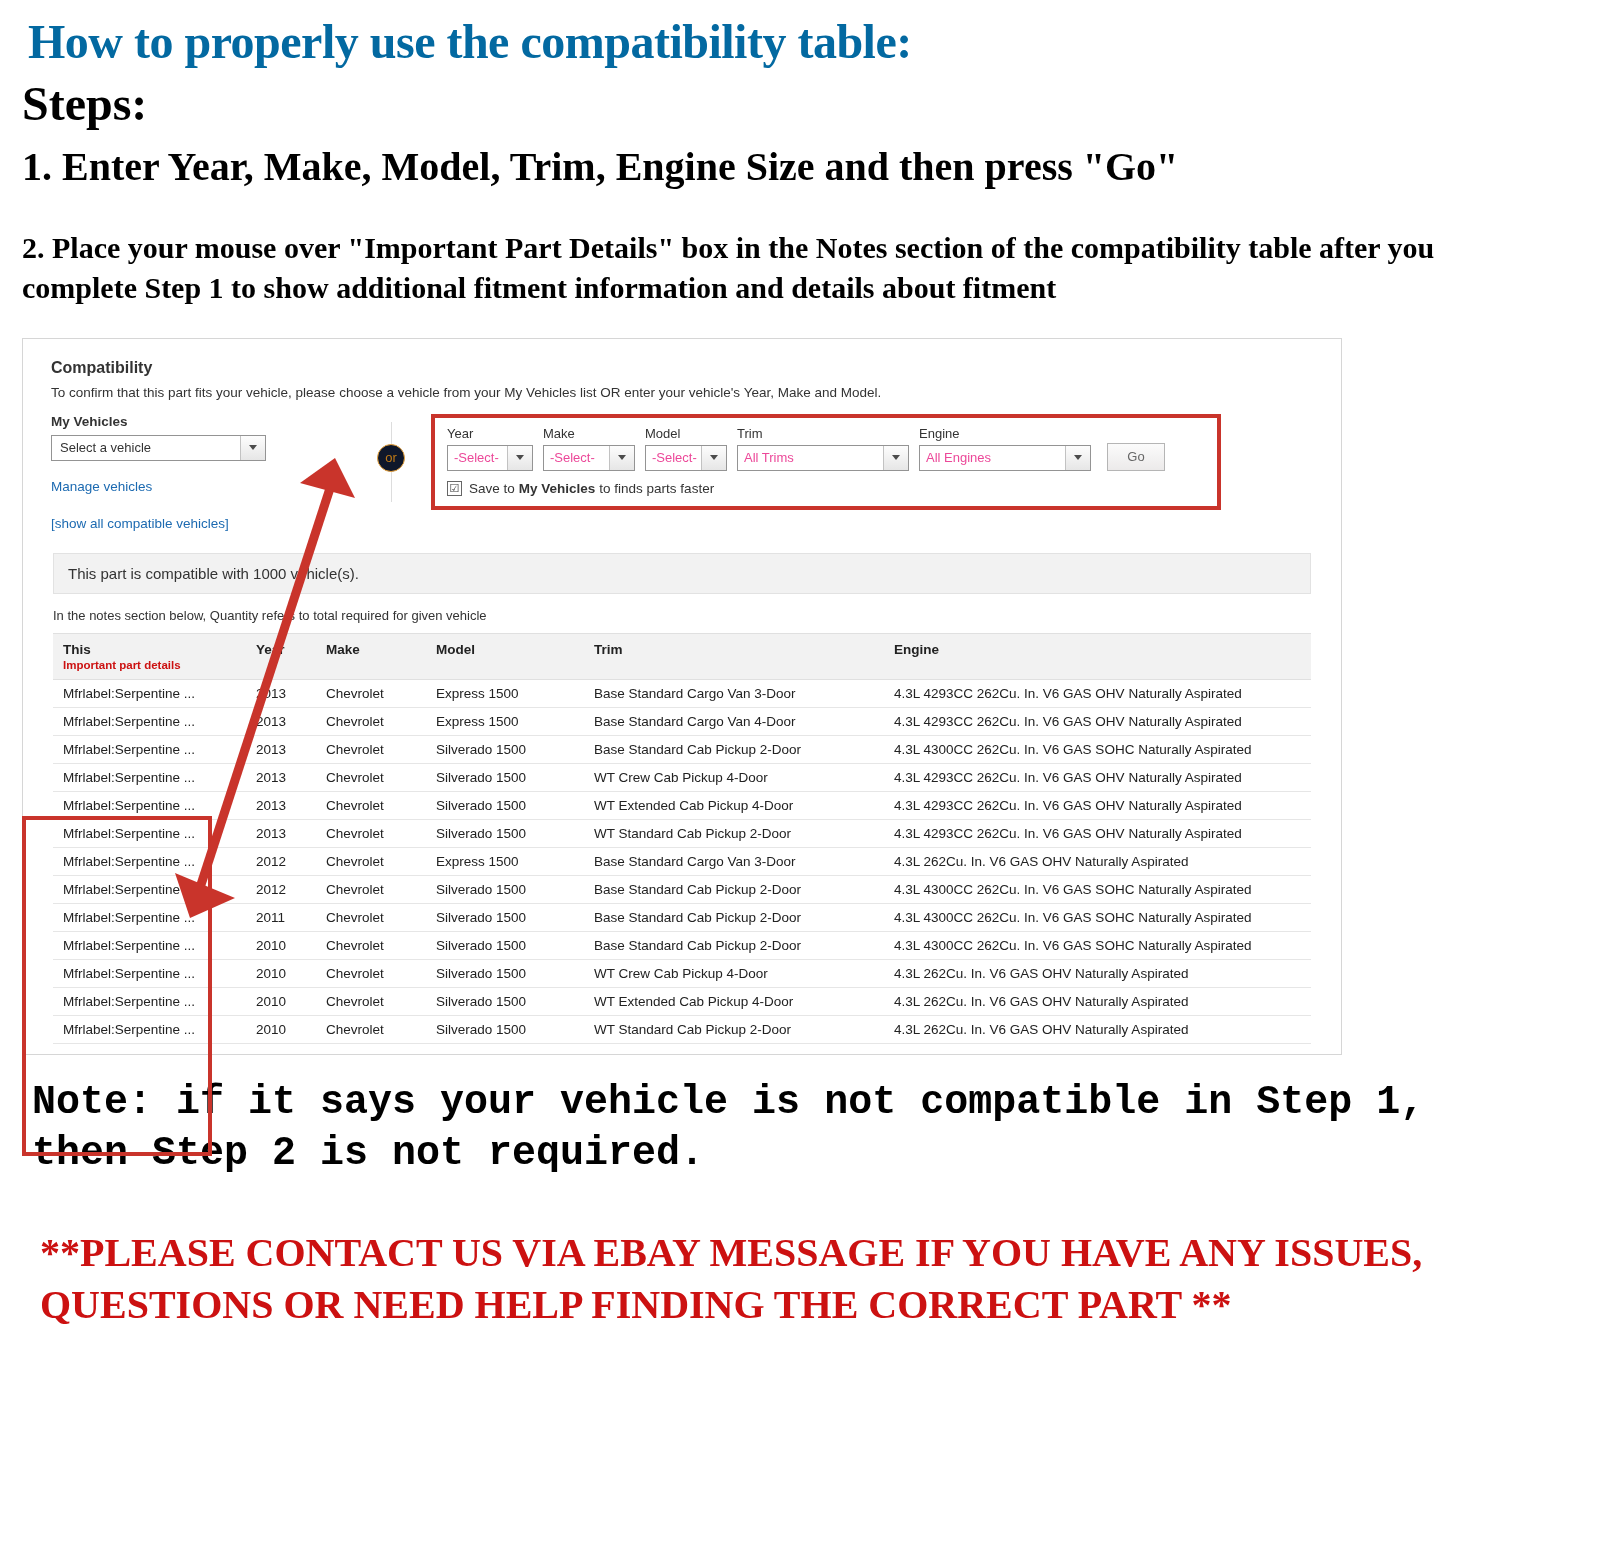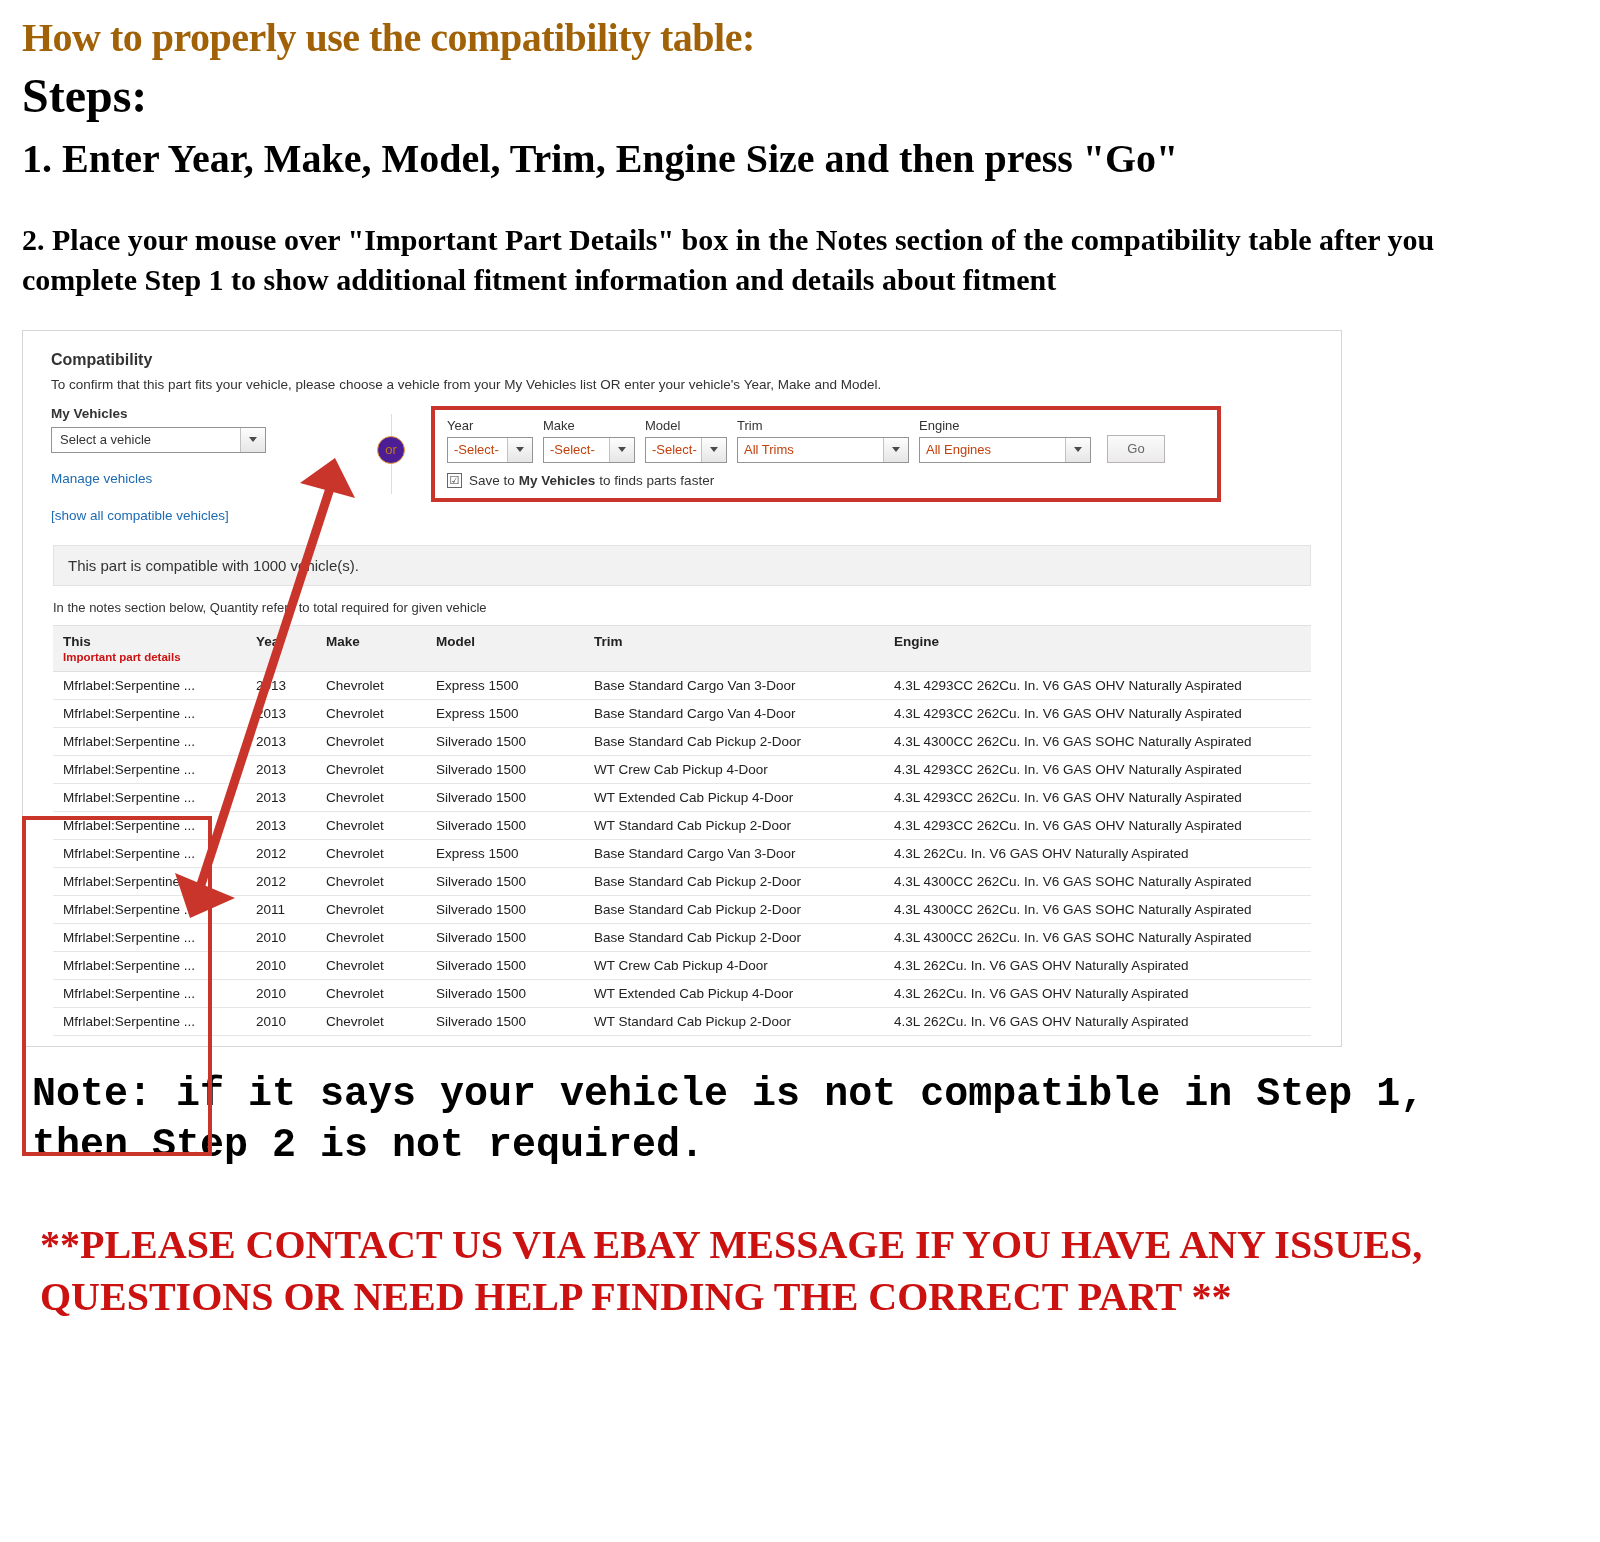--- a/index.html
+++ b/index.html
@@ -18,24 +18,24 @@
   .page {
     position: relative;
     width: 1600px;
     height: 1542px;
   }
 
   
   .title {
     font-family: "Liberation Serif", serif;
     font-weight: bold;
-    color: #a16207;
-    font-size: 40px;
+    color: #0369a1;
+    font-size: 48px;
     line-height: 1.0;
-    margin: 18px 0 0 22px;
+    margin: 18px 0 0 28px;
     letter-spacing: -0.5px;
   }
   .steps-label {
     font-family: "Liberation Serif", serif;
     font-weight: bold;
     font-size: 48px;
     margin: 14px 0 16px 22px;
     line-height: 1.0;
   }
   .step-line {
@@ -158,21 +158,21 @@
   }
   .or-circle {
     width: 26px; height: 26px;
     border-radius: 50%;
     border: 1px solid #e8a33d;
     color: #c07a16;
     font-size: 13px;
     display: flex;
     align-items: center;
     justify-content: center;
-    background: #4c1d95;
+    background: #0f172a;
     position: relative;
     z-index: 2;
   }
   .or-line {
     position: absolute;
     left: 50%;
     top: 8px;
     width: 1px;
     height: 80px;
     background: #ddd;
@@ -195,21 +195,21 @@
   .ff-label {
     font-size: 13px;
     color: #333;
     margin-bottom: 4px;
   }
   .ff-select {
     height: 26px;
     border: 1px solid #949494;
     background: #fff;
     font-size: 13px;
-    color: #c2410c;
+    color: #ec4899;
     display: flex;
     align-items: center;
     padding-left: 6px;
     box-sizing: border-box;
     position: relative;
   }
   .w-year { width: 86px; }
   .w-make { width: 92px; }
   .w-model { width: 82px; }
   .w-trim { width: 172px; }

